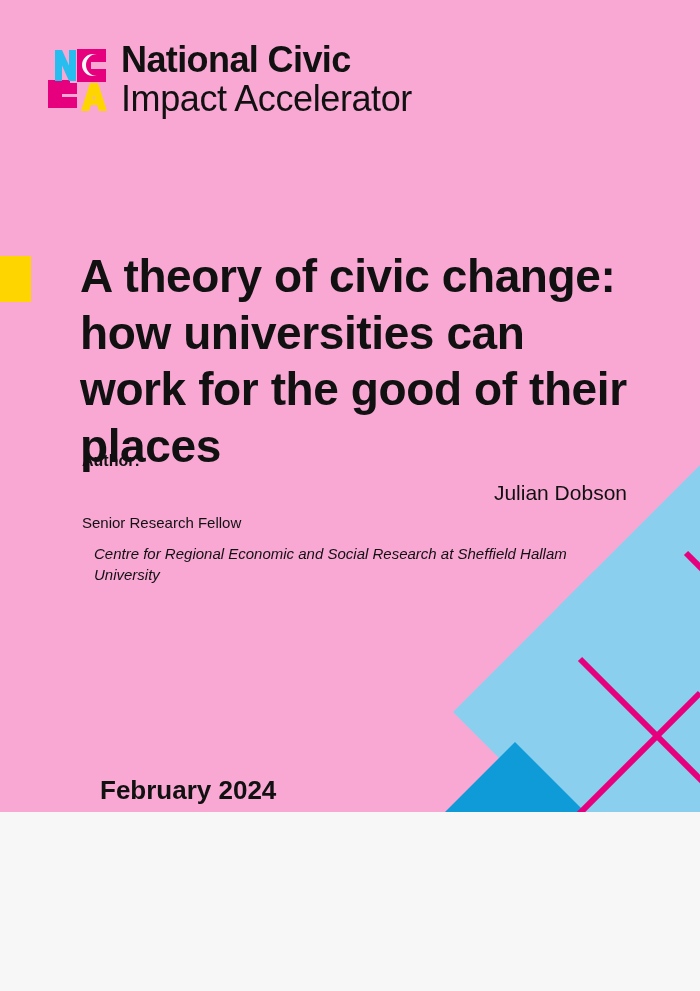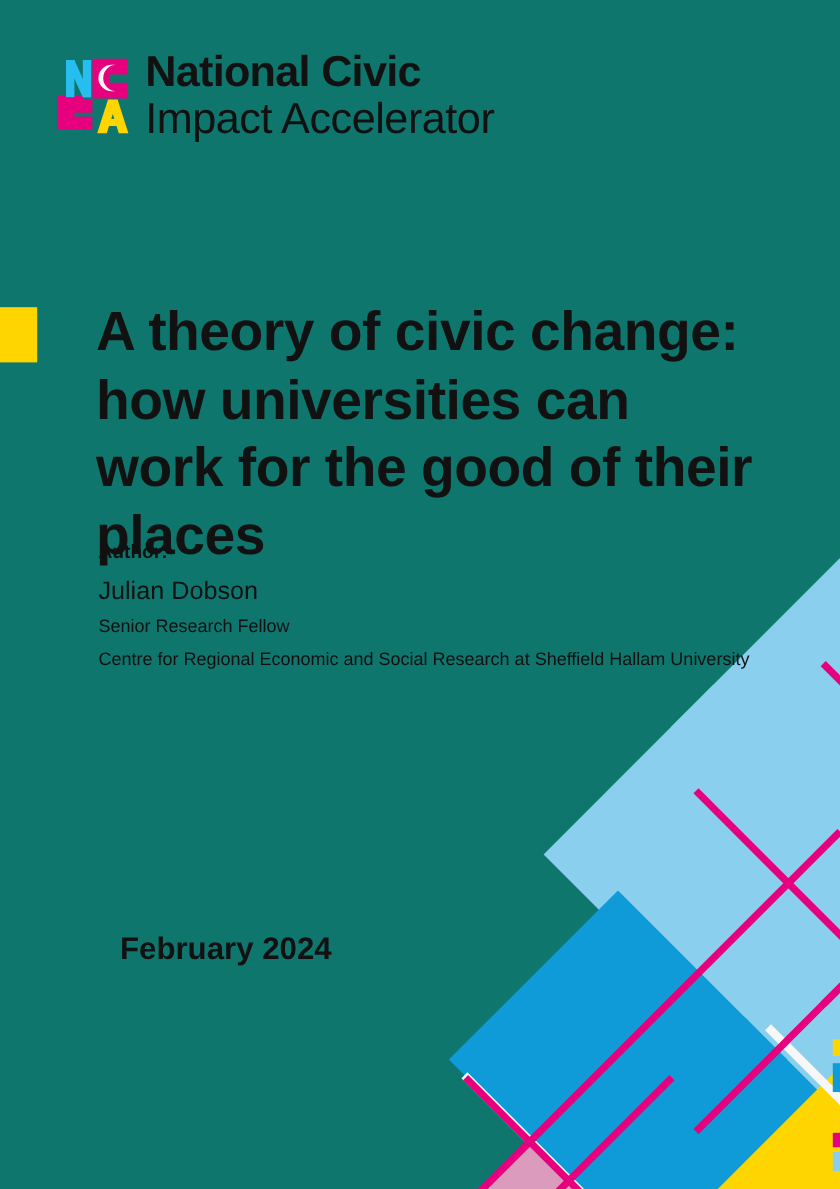--- a/index.html
+++ b/index.html
@@ -11,22 +11,22 @@
     height: 991px;
     background: #f7f7f7;
     font-family: "Liberation Sans", sans-serif;
     overflow: hidden;
     position: relative;
   }
 
   #page {
     position: relative;
     width: 700px;
-    height: 991px;
-    background: #0f766e;
+    height: 812px;
+    background: #f9a8d4;
     overflow: hidden;
   }
 
   
   #corner-art {
     position: absolute;
     left: 0;
     top: 0;
     width: 700px;
     height: 991px;
@@ -103,32 +103,34 @@
     font-size: 16px;
     font-weight: bold;
     color: #111111;
     margin: 0 0 11px 0;
   }
   #author-name {
     font-size: 21px;
     font-weight: normal;
     color: #111111;
     margin: 0 0 9px 0;
+    text-align: right;
   }
   #author-role {
     font-size: 15px;
     font-weight: normal;
     color: #111111;
     margin: 4px 0 8px 0;
   }
   #author-affiliation {
     font-size: 15px;
+    font-style: italic;
     color: #111111;
     line-height: 1.42;
-    margin: 0;
+    margin: 12px;
   }
 
   
   #doc-date {
     position: absolute;
     left: 100px;
     top: 775px;
     font-size: 26px;
     font-weight: bold;
     color: #111111;

